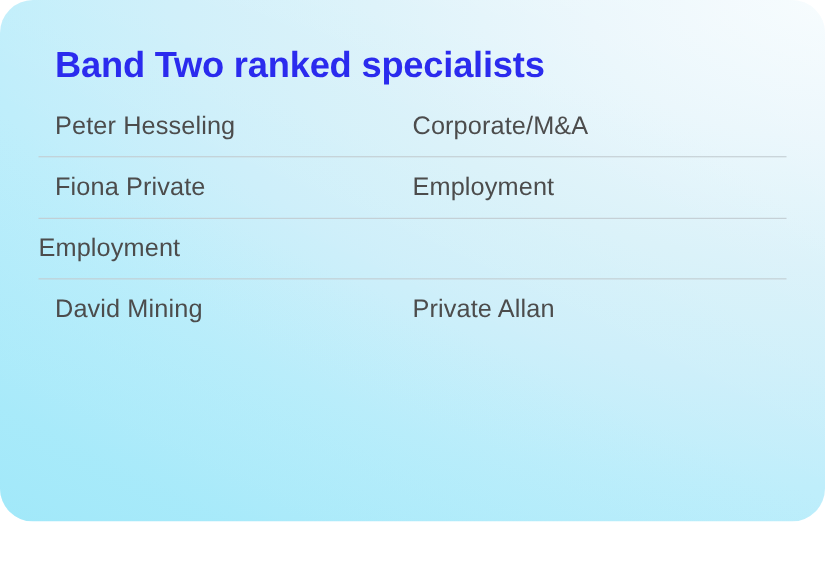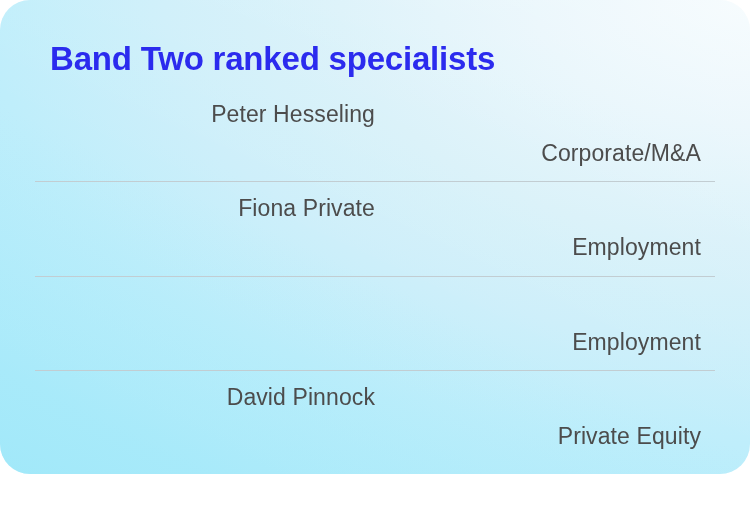--- a/index.html
+++ b/index.html
@@ -55,21 +55,20 @@
     font-size: 33px;
     font-weight: bold;
     letter-spacing: -0.2px;
     color: #2b2bee;
     line-height: 1.15;
   }
 
   #table {
     margin-top: 10px;
     padding: 0 3px;
-    text-align: right;
   }
 
   .row {
     display: flex;
     align-items: flex-start;
     padding: 11px 0 13px 0;
     border-top: 1px solid #c2cdd2;
   }
   .row:first-child {
     border-top: none;
@@ -78,21 +77,20 @@
 
   .cell-name {
     flex: 0 0 340px;
     padding-left: 15px;
     box-sizing: border-box;
   }
   .cell-practice {
     flex: 1 1 auto;
     padding-right: 14px;
     box-sizing: border-box;
-    margin-top: 39px;
   }
 
   .cell-name span,
   .cell-practice span {
     display: block;
     font-size: 23px;
     font-weight: normal;
     color: #4c4c4c;
     line-height: 1.32;
     letter-spacing: 0.1px;
@@ -129,22 +127,22 @@
       <div class="row">
         <div class="cell-practice">
           <span>Employment</span>
         </div>
       </div>
 
 
 
       <div class="row">
         <div class="cell-name">
-          <span>David Pinnock</span>
+          <span>David Mining</span>
         </div>
         <div class="cell-practice">
-          <span>Private Equity</span>
+          <span>Private Allan</span>
         </div>
       </div>
 
     </div>
   </div>
 </div>
 
 </body></html>

